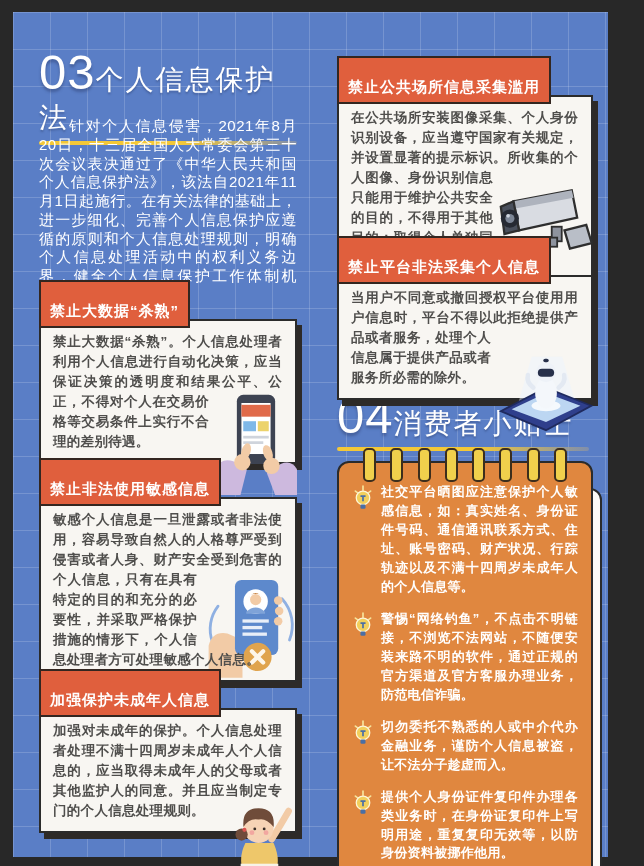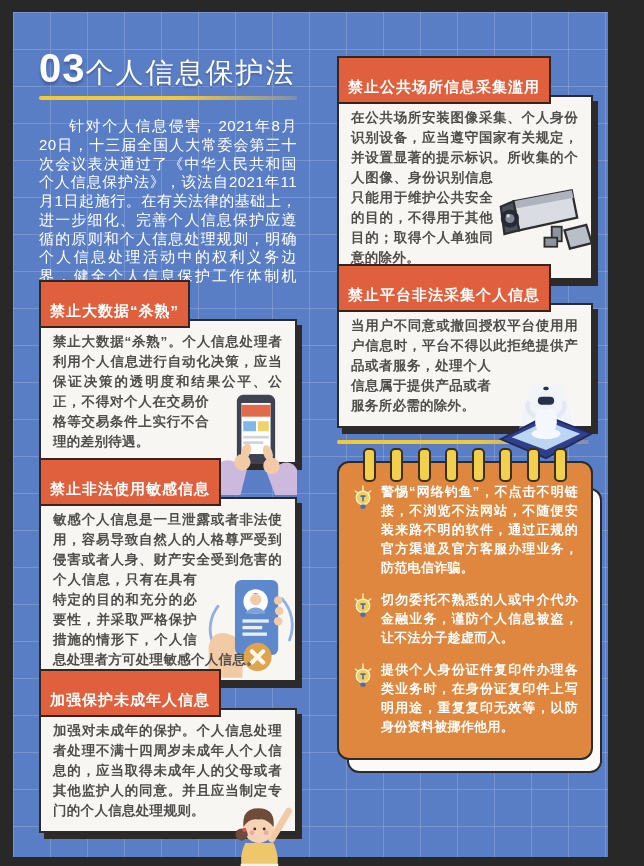--- a/index.html
+++ b/index.html
@@ -14,21 +14,21 @@
     background-image:
       linear-gradient(rgba(255,255,255,0.17) 1px, transparent 1px),
       linear-gradient(90deg, rgba(255,255,255,0.17) 1px, transparent 1px);
     background-size:37px 37px;
   }
   .abs{position:absolute;}
 
   
   .heading{color:#ffffff;}
   .heading .num{
-    font-size:40px;font-weight:bold;line-height:1;
+    font-size:49px;font-weight:normal;line-height:1;
     text-shadow:0 3px 3px rgba(35,48,90,0.4);
     letter-spacing:1px;
   }
   .heading .htitle{
     font-size:28px;font-weight:normal;letter-spacing:2px;
     text-shadow:0 2px 2px rgba(35,48,90,0.35);
   }
   .underline{
     height:4px;margin-top:4px;border-radius:2px;
     background:linear-gradient(to right,#f3c838 0%,#f3c838 55%,rgba(140,148,165,0.75) 100%);
@@ -192,21 +192,21 @@
           <circle cx="10" cy="32" r="2" fill="#cfd5de"></circle>
           <rect x="58" y="44" width="11" height="16" fill="#8e939e" stroke="#2e2e2e" stroke-width="2"></rect>
           <polygon points="72,48 96,42 102,62 78,68" fill="#b9bec7" stroke="#2e2e2e" stroke-width="2.5"></polygon>
           <rect x="50" y="56" width="14" height="10" fill="#8e939e" stroke="#2e2e2e" stroke-width="2"></rect>
         </svg>
       </div>
       <p>在公共场所安装图像采集、个人身份识别设备，应当遵守国家有关规定，并设置显著的提示标识。所收集的个人图像、身份识别信息只能用于维护公共安全的目的，不得用于其他目的；取得个人单独同意的除外。</p>
     </div>
   </div>
 
-  <div class="abs" style="left:324px;top:224px;width:256px;margin-top:28px;">
+  <div class="abs" style="left:324px;top:224px;width:256px;">
     <div class="badge">禁止平台非法采集个人信息</div>
     <div class="card">
       <span class="float-spacer" style="height:58px;"></span>
       <div class="illus" style="width:98px;margin:0 -16px -58px 6px;">
         <svg width="98" height="86" viewBox="0 0 108 95">
           <polygon points="38,12 72,12 88,68 22,68" fill="rgba(235,244,255,0.45)"></polygon>
           <polygon points="4,72 54,46 104,66 54,93" fill="#2f3f8c" stroke="#1f2a5e" stroke-width="2"></polygon>
           <polygon points="16,70 54,52 92,66 54,84" fill="#bcd6f2"></polygon>
           <ellipse cx="54" cy="66" rx="16" ry="6" fill="#ffffff" opacity="0.85"></ellipse>
           <ellipse cx="54" cy="52" rx="12" ry="17" fill="#f4f7fb"></ellipse>
@@ -241,20 +241,31 @@
     <div class="notepad">
       <div class="tip">
         <span class="bulb">
           <svg width="22" height="26" viewBox="0 0 26 30">
             <path d="M4 8 L8 11 M13 2 L13 7 M22 8 L18 11" stroke="#f6e49b" stroke-width="2" stroke-linecap="round"></path>
             <circle cx="13" cy="16" r="8" fill="#f2cf5c" stroke="#fdf6d8" stroke-width="1.5"></circle>
             <path d="M10 14 L16 14 M13 14 L13 20" stroke="#4a6fa5" stroke-width="2"></path>
             <rect x="10" y="24" width="6" height="5" rx="1.5" fill="#4a6fa5"></rect>
           </svg>
         </span>
+        <p>社交平台晒图应注意保护个人敏感信息，如：真实姓名、身份证件号码、通信通讯联系方式、住址、账号密码、财产状况、行踪轨迹以及不满十四周岁未成年人的个人信息等。</p>
+      </div>
+      <div class="tip">
+        <span class="bulb">
+          <svg width="22" height="26" viewBox="0 0 26 30">
+            <path d="M4 8 L8 11 M13 2 L13 7 M22 8 L18 11" stroke="#f6e49b" stroke-width="2" stroke-linecap="round"></path>
+            <circle cx="13" cy="16" r="8" fill="#f2cf5c" stroke="#fdf6d8" stroke-width="1.5"></circle>
+            <path d="M10 14 L16 14 M13 14 L13 20" stroke="#4a6fa5" stroke-width="2"></path>
+            <rect x="10" y="24" width="6" height="5" rx="1.5" fill="#4a6fa5"></rect>
+          </svg>
+        </span>
         <p>警惕“网络钓鱼”，不点击不明链接，不浏览不法网站，不随便安装来路不明的软件，通过正规的官方渠道及官方客服办理业务，防范电信诈骗。</p>
       </div>
       <div class="tip">
         <span class="bulb">
           <svg width="22" height="26" viewBox="0 0 26 30">
             <path d="M4 8 L8 11 M13 2 L13 7 M22 8 L18 11" stroke="#f6e49b" stroke-width="2" stroke-linecap="round"></path>
             <circle cx="13" cy="16" r="8" fill="#f2cf5c" stroke="#fdf6d8" stroke-width="1.5"></circle>
             <path d="M10 14 L16 14 M13 14 L13 20" stroke="#4a6fa5" stroke-width="2"></path>
             <rect x="10" y="24" width="6" height="5" rx="1.5" fill="#4a6fa5"></rect>
           </svg>

